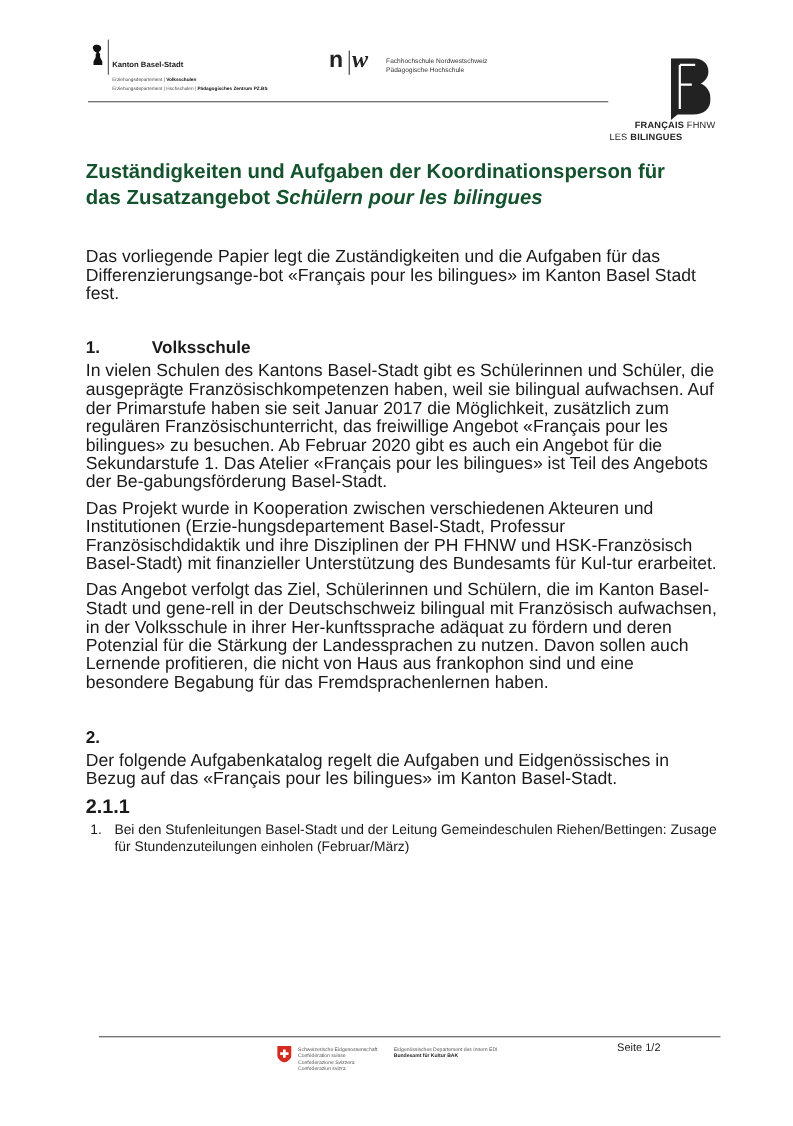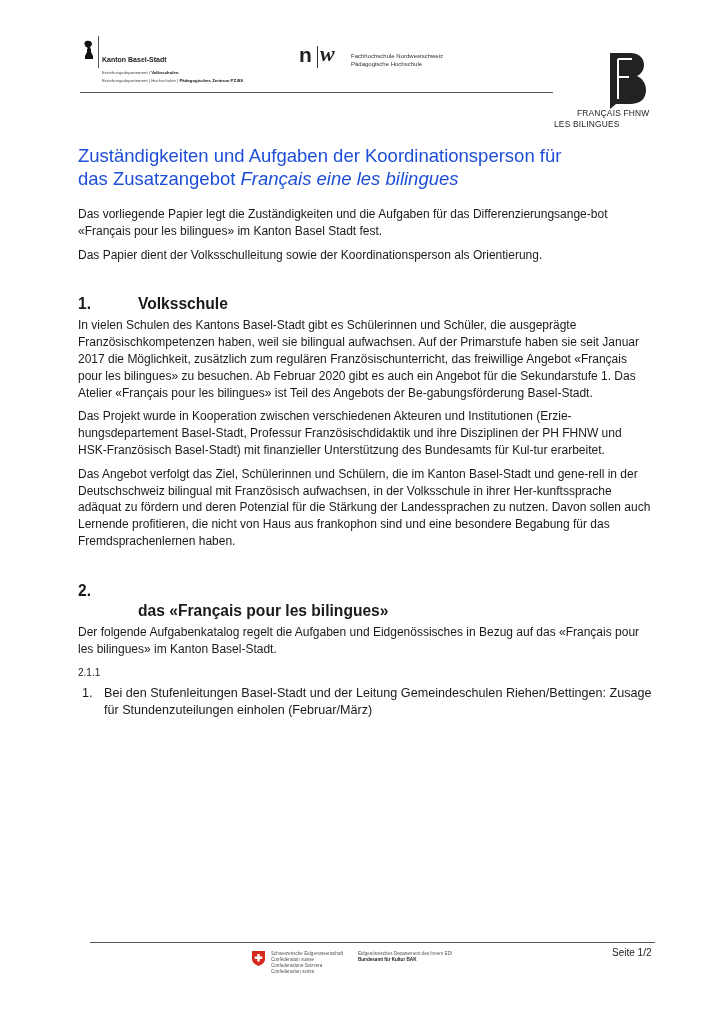--- a/index.html
+++ b/index.html
@@ -21,43 +21,43 @@
   .fhnw-w { left: 320px; top: 43px; font-size: 22px; font-style: italic; font-family: "Liberation Serif", serif; font-weight: bold; color: #222; line-height: 1; }
   .fhnw-t1 { left: 351px; top: 53px; font-size: 6px; color: #333; white-space: nowrap; }
   .fhnw-t2 { left: 351px; top: 61px; font-size: 6px; color: #333; white-space: nowrap; }
 
   .header-rule { left: 80px; top: 92px; width: 473px; height: 1px; background: #555; }
 
   
   .fpb-logo { left: 610px; top: 53px; width: 36px; height: 56px; }
   .fpb-t1 { left: 577px; top: 108px; font-size: 8.4px; color: #222; letter-spacing: 0.2px; white-space: nowrap; }
   .fpb-t2 { left: 554px; top: 119px; font-size: 8.4px; color: #222; letter-spacing: 0.2px; white-space: nowrap; }
-  .fpb-t1 b, .fpb-t2 b { font-weight: normal; }
+  .fpb-t1 b, .fpb-t2 b { font-weight: bold; }
 
   
   .content { left: 78px; top: 144px; width: 575px; }
-  .title { font-size: 18.5px; font-weight: normal; line-height: 23px; margin: 0 0 16px 0; color: #1d4ed8; }
+  .title { font-size: 18.5px; font-weight: bold; line-height: 23px; margin: 0 0 36px 0; color: #14532d; }
   .title i { font-style: italic; }
-  p { font-size: 12px; line-height: 16.8px; margin: 0 0 7px 0; }
+  p { font-size: 16px; line-height: 16.8px; margin: 0 0 7px 0; }
   .gap-intro { height: 24px; }
   .h1 { font-size: 15.6px; font-weight: bold; line-height: 20px; display: flex; margin: 0 0 3px 0; }
   .h1 .num { width: 60px; flex: none; }
-  .h2sub { font-size: 10px; font-weight: normal; line-height: 17px; display: flex; margin: 0 0 4px 0; }
+  .h2sub { font-size: 18px; font-weight: bold; line-height: 17px; display: flex; margin: 0 0 4px 0; }
   .h2sub .num { width: 60px; flex: none; }
   .gap-sec { height: 24px; }
   .list-item { display: flex; font-size: 12.6px; line-height: 16.8px; }
   .list-item .li-num { width: 22px; flex: none; padding-left: 4px; }
 
   
   .footer-rule { left: 90px; top: 942px; width: 565px; height: 1px; background: #555; }
   .ch-flag { left: 252px; top: 951px; width: 13px; height: 15px; }
   .ch-t { left: 271px; font-size: 4.6px; color: #555; white-space: nowrap; }
   .edi-t { left: 358px; font-size: 4.6px; color: #555; white-space: nowrap; }
   .bak-t { left: 358px; font-size: 4.6px; color: #222; font-weight: bold; white-space: nowrap; }
-  .page-num { left: 612px; top: 947px; font-size: 10px; color: #222; }
+  .page-num { left: 561px; top: 947px; font-size: 10px; color: #222; }
 </style>
 </head>
 <body>
 
 <div>
   <svg class="abs bs-logo" viewBox="0 0 14 20">
     <path d="M4 1 C7 0 10 1 10 4 C10 6 8 6 8 8 L9 9 L9 12 L11 16 L11 19 L3 19 L3 16 L5 12 L5 9 L6 8 C5 7 3 7 3 5 C2 4 2 2 4 1 Z" fill="#111"></path>
   </svg>
   <div class="abs bs-vline"></div>
   <div class="abs bs-title">Kanton Basel-Stadt</div>
@@ -76,41 +76,40 @@
     <path d="M0 0 L20 0 C30 0 34 6 34 12 C34 17 31 21 27 23 C32 25 36 30 36 37 C36 46 30 51 20 51 L6 51 L0 56 Z" fill="#222"></path>
     <path d="M8 6 L8 46 M8 6 L22 6 M8 24 L19 24" stroke="#fff" stroke-width="2" fill="none"></path>
   </svg>
   <div class="abs fpb-t1"><b>FRANÇAIS</b><span> FHNW</span></div>
   <div class="abs fpb-t2"><span>LES </span><b>BILINGUES</b></div>
 </div>
 
 <div class="abs content">
   <div class="title">
     <span>Zuständigkeiten und Aufgaben der Koordinationsperson für</span><br>
-    <span>das Zusatzangebot </span><i>Français eine les bilingues</i>
+    <span>das Zusatzangebot </span><i>Schülern pour les bilingues</i>
   </div>
 
   <p>Das vorliegende Papier legt die Zuständigkeiten und die Aufgaben für das Differenzierungsange-bot «Français pour les bilingues» im Kanton Basel Stadt fest.</p>
-  <p>Das Papier dient der Volksschulleitung sowie der Koordinationsperson als Orientierung.</p>
 
   <div class="gap-intro"></div>
 
   <div class="h1">
     <span class="num">1.</span>
     <span>Volksschule</span>
   </div>
   <p>In vielen Schulen des Kantons Basel-Stadt gibt es Schülerinnen und Schüler, die ausgeprägte Französischkompetenzen haben, weil sie bilingual aufwachsen. Auf der Primarstufe haben sie seit Januar 2017 die Möglichkeit, zusätzlich zum regulären Französischunterricht, das freiwillige Angebot «Français pour les bilingues» zu besuchen. Ab Februar 2020 gibt es auch ein Angebot für die Sekundarstufe 1. Das Atelier «Français pour les bilingues» ist Teil des Angebots der Be-gabungsförderung Basel-Stadt.</p>
   <p>Das Projekt wurde in Kooperation zwischen verschiedenen Akteuren und Institutionen (Erzie-hungsdepartement Basel-Stadt, Professur Französischdidaktik und ihre Disziplinen der PH FHNW und HSK-Französisch Basel-Stadt) mit finanzieller Unterstützung des Bundesamts für Kul-tur erarbeitet.</p>
   <p>Das Angebot verfolgt das Ziel, Schülerinnen und Schülern, die im Kanton Basel-Stadt und gene-rell in der Deutschschweiz bilingual mit Französisch aufwachsen, in der Volksschule in ihrer Her-kunftssprache adäquat zu fördern und deren Potenzial für die Stärkung der Landessprachen zu nutzen. Davon sollen auch Lernende profitieren, die nicht von Haus aus frankophon sind und eine besondere Begabung für das Fremdsprachenlernen haben.</p>
 
   <div class="gap-sec"></div>
 
   <div class="h1">
     <span class="num">2.</span>
-    <span><br><span>das «Français pour les bilingues»</span></span>
+    <span><br></span>
   </div>
   <p>Der folgende Aufgabenkatalog regelt die Aufgaben und Eidgenössisches in Bezug auf das «Français pour les bilingues» im Kanton Basel-Stadt.</p>
 
   <div class="h2sub">
     <span class="num">2.1.1</span>
   </div>
 
   <div class="list-item">
     <span class="li-num">1.</span>
     <span>Bei den Stufenleitungen Basel-Stadt und der Leitung Gemeindeschulen Riehen/Bettingen: Zusage für Stundenzuteilungen einholen (Februar/März)</span>

